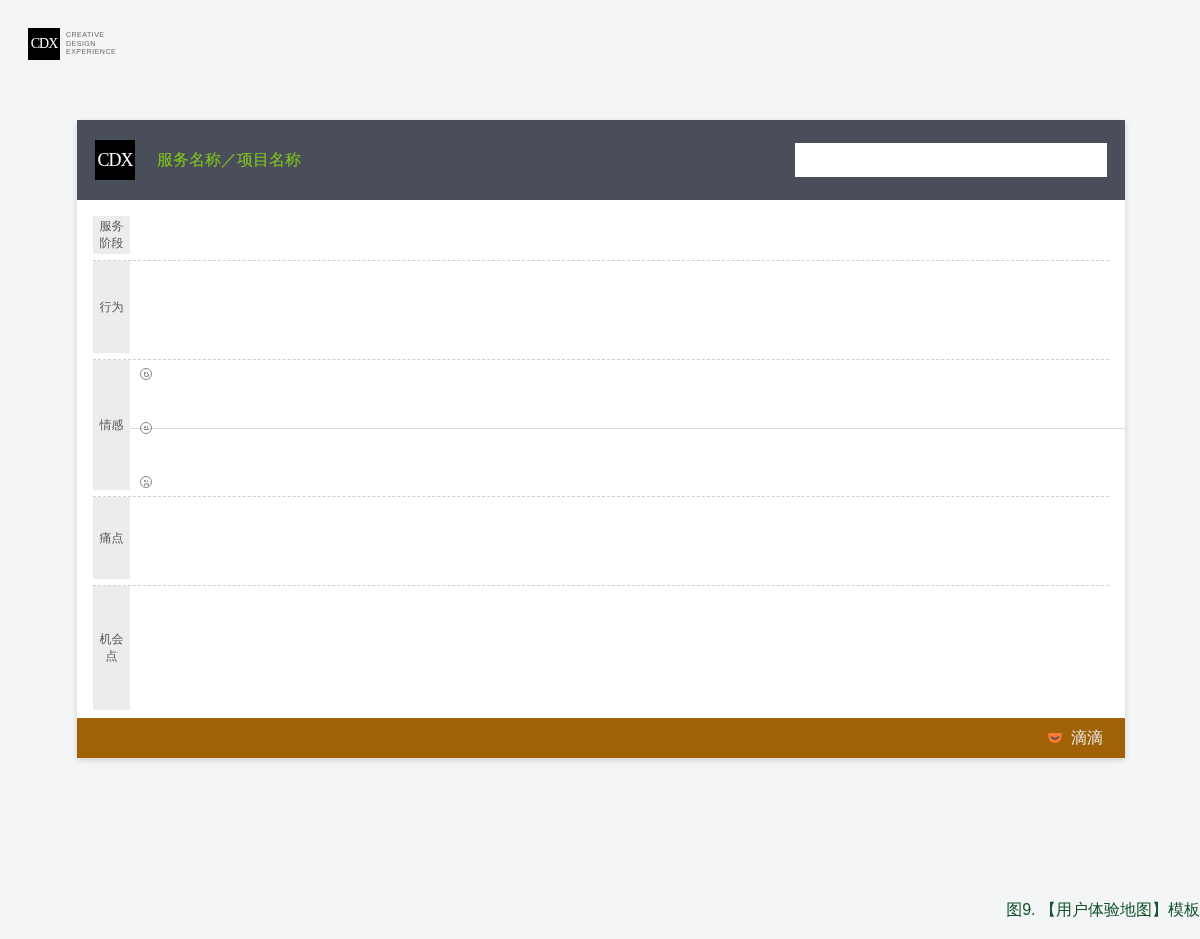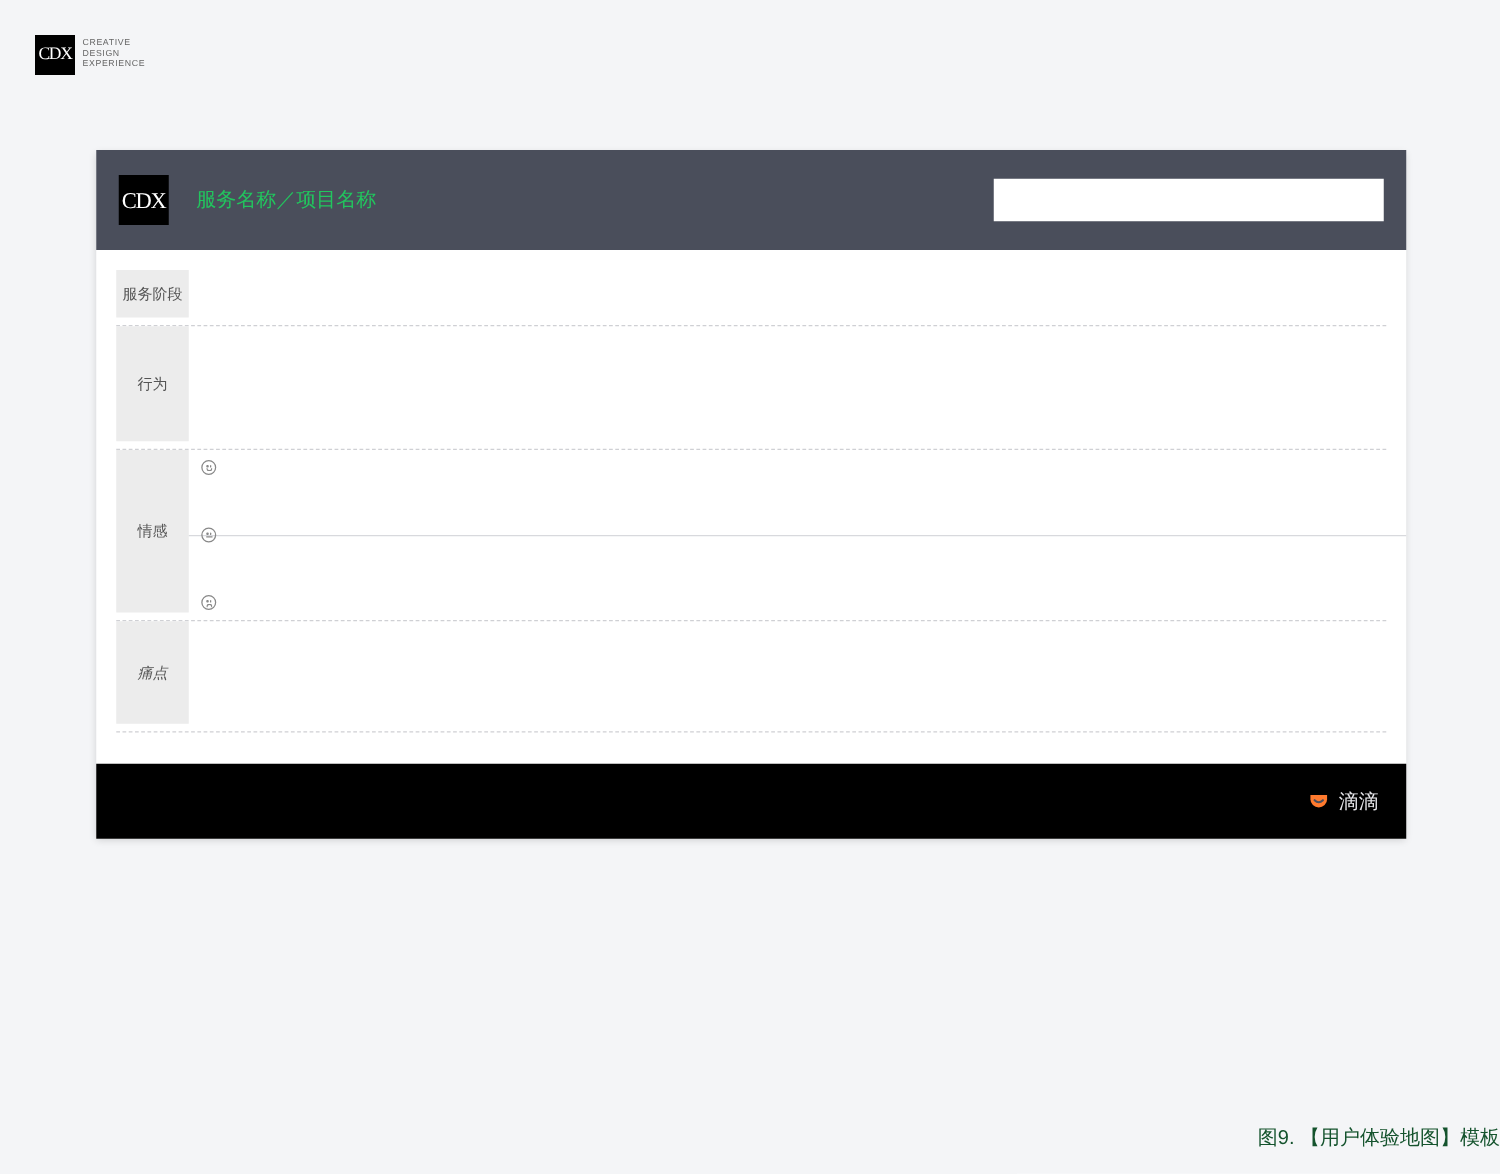--- a/index.html
+++ b/index.html
@@ -59,58 +59,58 @@
     background: #000;
     color: #fff;
     display: flex;
     align-items: center;
     justify-content: center;
     font-family: serif;
     font-size: 18px;
     letter-spacing: -1px;
   }
   .card-header .title {
-    color: #22c55e;
+    color: #84cc16;
     font-size: 16px;
   }
   .card-header .input-box {
     margin-left: auto;
     width: 312px;
     height: 34px;
     background: #fff;
   }
   .body-area {
     padding: 16px 16px 4px 16px;
   }
   .row {
     display: flex;
     border-bottom: 1px dashed #cfd0d4;
   }
   .row:last-child { border-bottom: none; }
   .row-label {
-    width: 58px;
+    width: 37px;
     background: #ececec;
     color: #555;
     font-size: 12px;
     display: flex;
     align-items: center;
     justify-content: center;
     text-align: center;
     padding: 4px 2px;
     margin-bottom: 6px;
   }
   .row-content {
     flex: 1;
     position: relative;
   }
   .row.stage .row-label { height: 38px; }
   .row.touch .row-label { height: 46px; }
   .row.emotion .row-label { height: 130px; }
   .row.behavior .row-label { height: 92px; }
-  .row.pain .row-label { height: 82px; font-style: italic; }
+  .row.pain .row-label { height: 82px; }
   .row.opportunity .row-label { height: 124px; margin-bottom: 4px; }
   .row.opportunity { border-bottom: none; }
 
   .row.emotion .row-content {
     display: flex;
     flex-direction: column;
     justify-content: space-between;
     padding: 8px 0 8px 10px;
   }
   .face {
@@ -159,28 +159,27 @@
     border-radius: 5px 5px 0 0;
   }
   .emotion-mid-line {
     position: absolute;
     left: 0;
     right: -16px;
     top: 50%;
     border-top: 1px solid #d8d9dd;
   }
   .card-footer {
-    background: #000000;
-    height: 60px;
+    background: #a16207;
+    height: 40px;
     display: flex;
     align-items: center;
     justify-content: flex-end;
     padding: 0 22px;
     gap: 6px;
-    margin-top: 21px;
   }
   .didi-icon {
     width: 20px;
     height: 20px;
     display: inline-block;
   }
   .didi-text {
     color: #e8e8ec;
     font-size: 16px;
   }
@@ -247,20 +246,21 @@
         </div>
       </div>
     </div>
 
     <div class="row pain">
       <div class="row-label">痛点</div>
       <div class="row-content"></div>
     </div>
 
     <div class="row opportunity">
+      <div class="row-label">机会点</div>
       <div class="row-content"></div>
     </div>
 
   </div>
 
   <div class="card-footer">
     <span class="didi-icon">
       <svg viewBox="0 0 24 24" width="20" height="20">
         <path d="M4 6 h16 a0 0 0 0 1 0 0 v4 a8 8 0 0 1 -8 8 a8 8 0 0 1 -8 -8 v-4 z" fill="#ff7a2e"></path>
         <path d="M8 11 q4 4 8 0" stroke="#4a4e5b" stroke-width="2" fill="none" stroke-linecap="round"></path>

